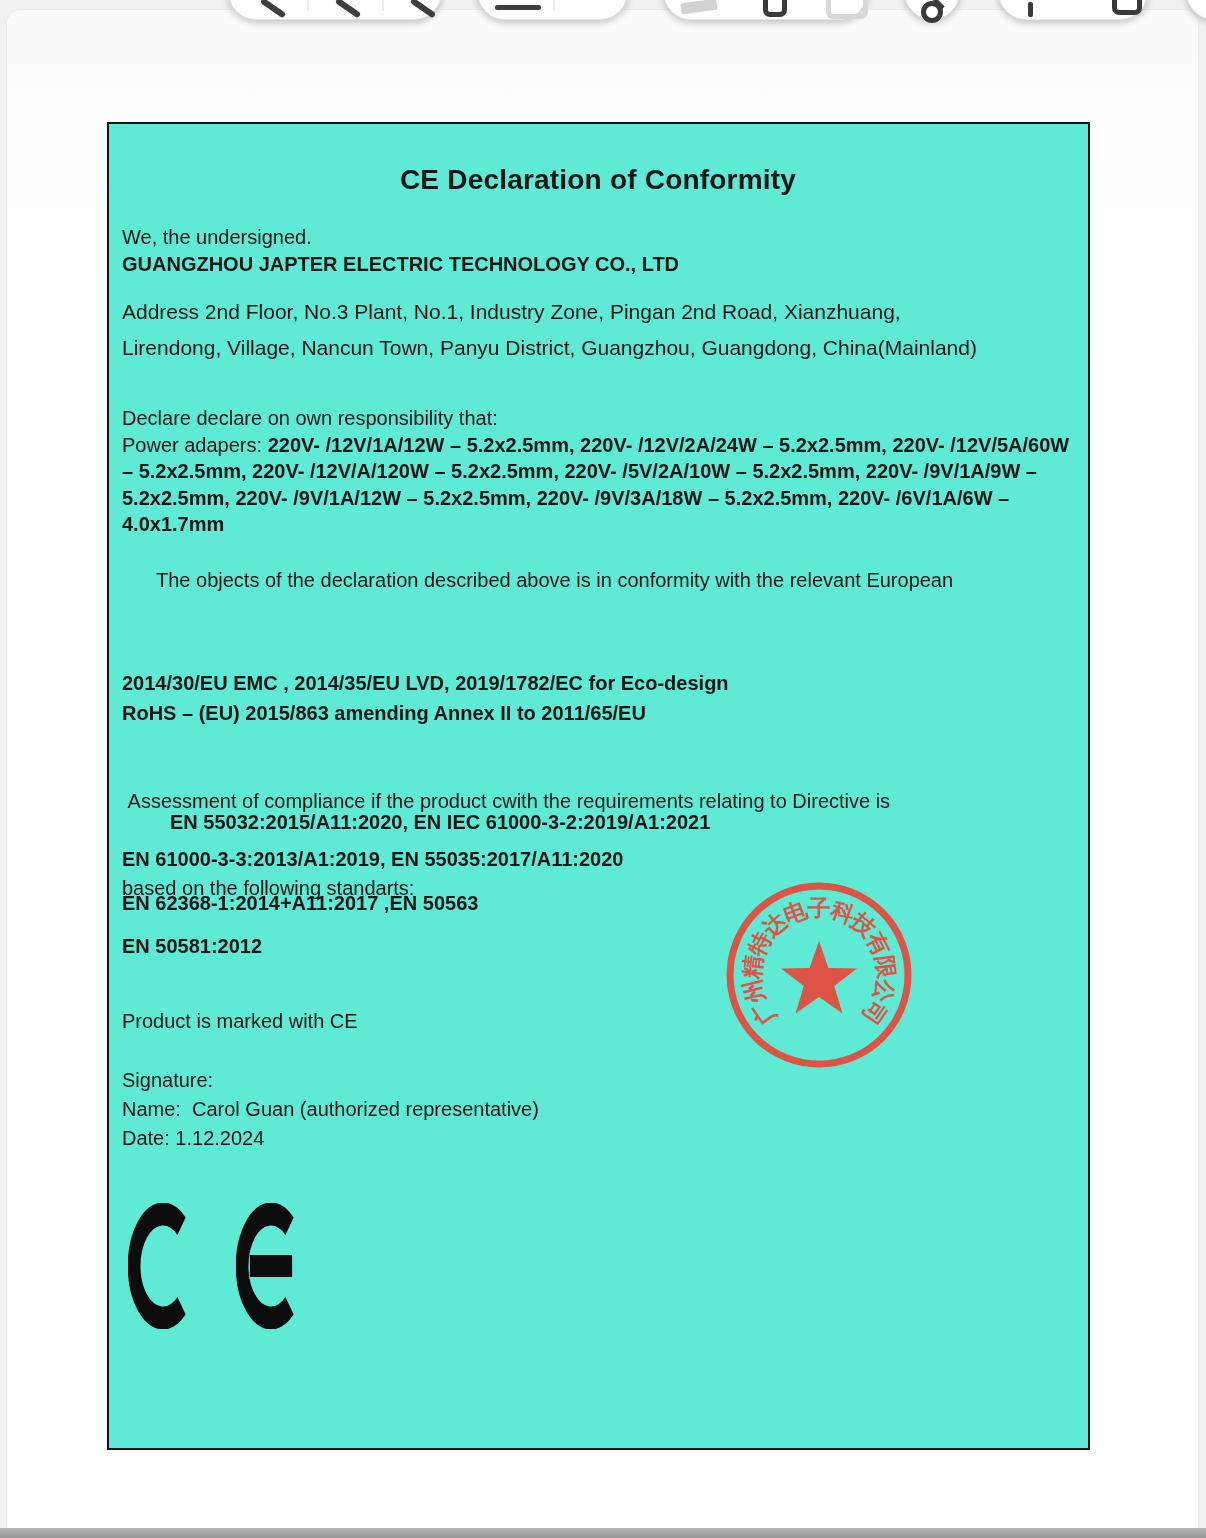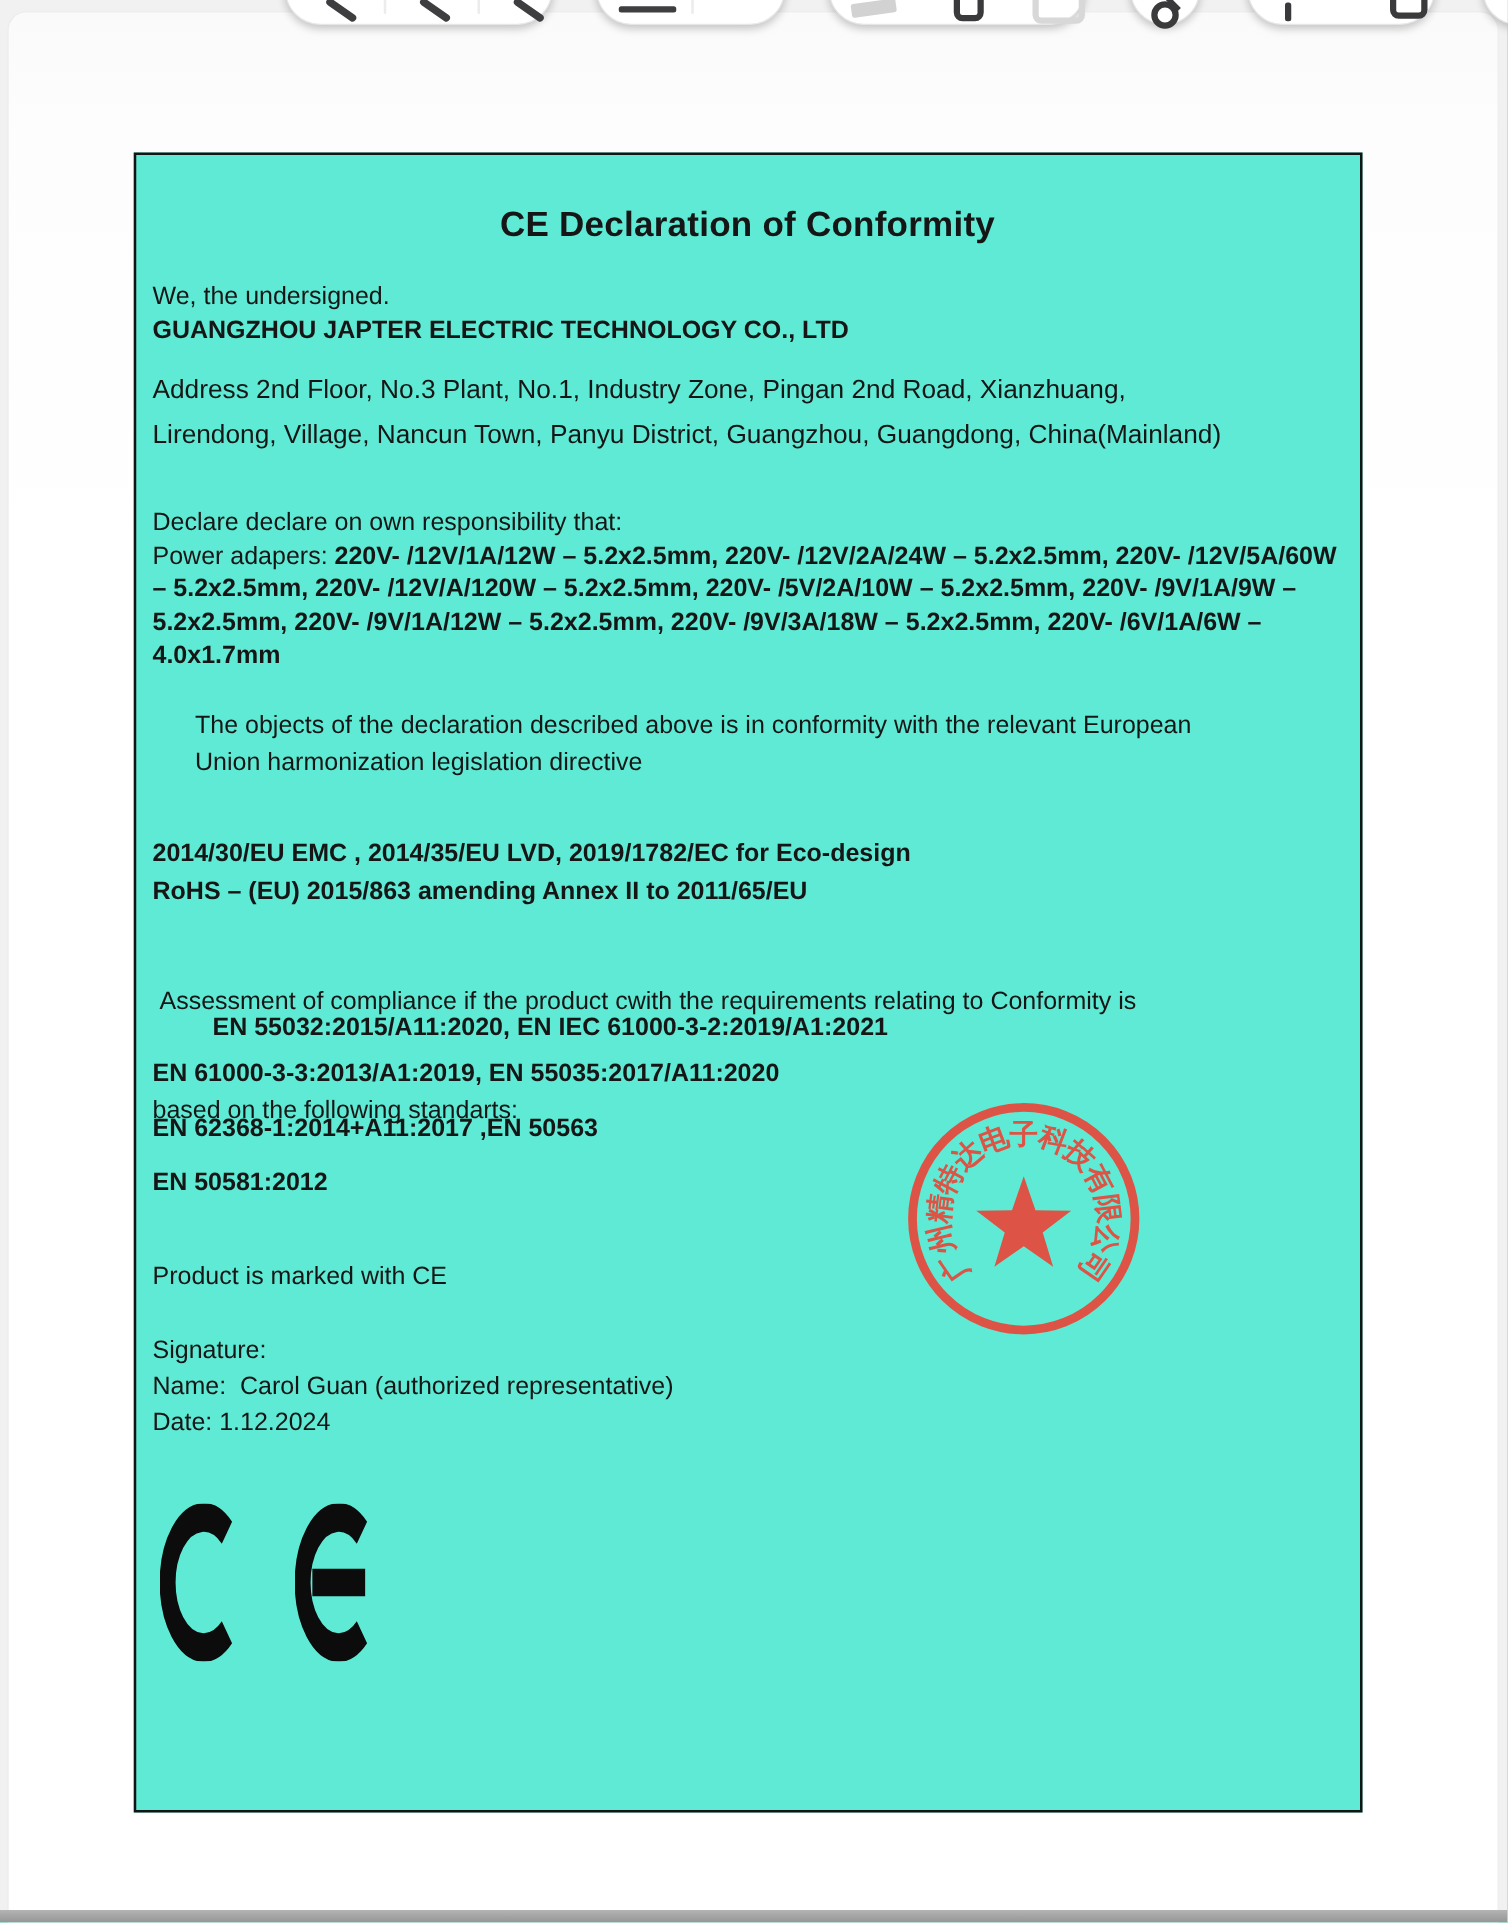--- a/index.html
+++ b/index.html
@@ -111,30 +111,29 @@
     <div>Lirendong, Village, Nancun Town, Panyu District, Guangzhou, Guangdong, China(Mainland)</div>
   </div>
 
   <div class="abs t-body" style="top:281px;">
     <div>Declare declare on own responsibility that:</div>
     <div><span class="prewrap">Power adapers: </span><span class="bold">220V- /12V/1A/12W – 5.2x2.5mm, 220V- /12V/2A/24W – 5.2x2.5mm, 220V- /12V/5A/60W – 5.2x2.5mm, 220V- /12V/A/120W – 5.2x2.5mm, 220V- /5V/2A/10W – 5.2x2.5mm, 220V- /9V/1A/9W – 5.2x2.5mm, 220V- /9V/1A/12W – 5.2x2.5mm, 220V- /9V/3A/18W – 5.2x2.5mm, 220V- /6V/1A/6W – 4.0x1.7mm</span></div>
   </div>
 
   <div class="abs t-body lh30" style="top:441px;margin-left:34px;">
     <div>The objects of the declaration described above is in conformity with the relevant European</div>
-    <div>Union harmonization legislation directive</div>
   </div>
 
   <div class="abs t-body lh30 bold" style="top:544px;">
     <div>2014/30/EU EMC , 2014/35/EU LVD, 2019/1782/EC for Eco-design</div>
     <div>RoHS – (EU) 2015/863 amending Annex II to 2011/65/EU</div>
   </div>
 
   <div class="abs t-body lh29 prewrap" style="top:605px;">
-    <div> Assessment of compliance if the product cwith the requirements relating to Conformity is</div>
+    <div> Assessment of compliance if the product cwith the requirements relating to Directive is</div>
     <div>based on the following standarts:</div>
   </div>
 
   <div class="abs t-body bold" style="top:685px;margin-left:48px;">EN 55032:2015/A11:2020, EN IEC 61000-3-2:2019/A1:2021</div>
   <div class="abs t-body bold" style="top:722px;">EN 61000-3-3:2013/A1:2019, EN 55035:2017/A11:2020</div>
   <div class="abs t-body bold" style="top:766px;">EN 62368-1:2014+A11:2017 ,EN 50563</div>
   <div class="abs t-body bold" style="top:809px;">EN 50581:2012</div>
 
   <div class="abs t-body" style="top:884px;">Product is marked with CE</div>
 

